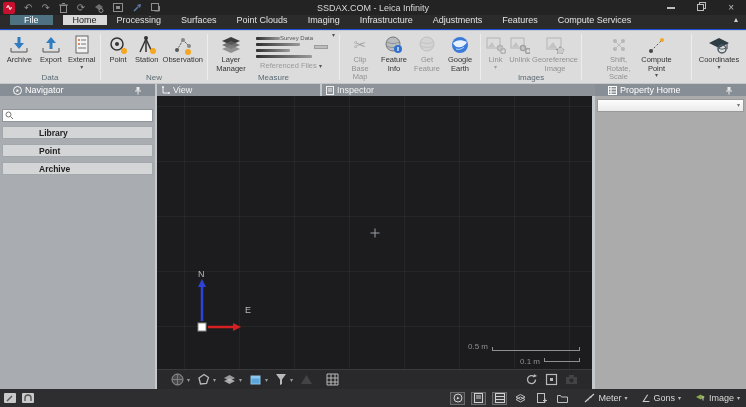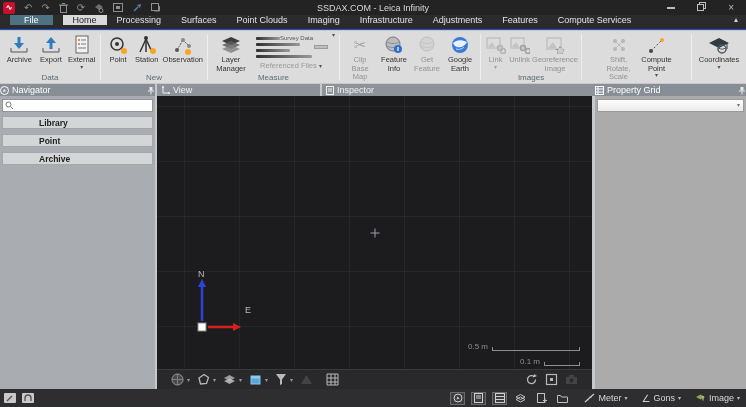--- a/index.html
+++ b/index.html
@@ -39,27 +39,27 @@
   .layers-col { display:flex; flex-direction:column; align-items:center; width:78px; padding-top:2px; }
   .layers-preview { width:74px; height:24px; position:relative; }
   .lp-bar { position:absolute; left:2px; height:3px; background:linear-gradient(90deg,#2f2f2f,#9a9a9a); border-radius:1px; }
   .lp-text { position:absolute; top:0; left:26px; font-size:6px; color:#555; white-space:nowrap; }
   .lp-slider { position:absolute; right:0; top:10px; width:14px; height:4px; background:#bdbdbd; border:1px solid #9c9c9c; }
   .reffiles { font-size:7.5px; color:#9a9a9a; margin-top:2px; white-space:nowrap; }
   .mini-caret-col { display:flex; align-items:flex-end; padding-bottom:8px; }
 
   
   .workspace { position:absolute; top:84px; left:0; width:746px; height:305px; }
-  .panel-header { height:12px; background:#878e95; display:flex; align-items:center; padding:0 0; gap:3px; }
+  .panel-header { height:12px; background:#878e95; display:flex; align-items:center; padding:0 13px; gap:3px; }
   .panel-header .ptitle { color:#fff; font-size:9px; flex:1; }
   .pin { display:flex; align-items:center; }
 
   
   .navigator { position:absolute; left:0; top:0; width:155px; height:305px; background:#a9adb2; }
-  .nav-body { padding:3px 2px; display:flex; flex-direction:column; }
+  .nav-body { padding:13px 2px; display:flex; flex-direction:column; }
   .searchbox { height:13px; background:#fff; border:1px solid #8f959a; display:flex; align-items:center; padding:0 2px; gap:2px; margin-bottom:4px; }
   .nav-section { height:13px; background:#d4d5d6; border:1px solid #a3a8ad; margin-bottom:5px; display:flex; align-items:center; }
   .nav-section span { font-size:8.5px; font-weight:bold; color:#222; padding-left:36px; }
 
   
   .central { position:absolute; left:157px; top:0; width:503px; height:305px; }
   .tabstrip { height:12px; display:flex; gap:2px; }
   .doc-tab { background:#8d9399; display:flex; align-items:center; gap:3px; padding:0 4px; }
   .doc-tab .ptitle { color:#f2f2f2; font-size:9px; }
   .doc-tab.viewtab { width:163px; }
@@ -67,21 +67,21 @@
   .canvas { position:absolute; top:12px; left:0; width:435px; height:273px; background:#1c1c1e;
     background-image:linear-gradient(rgba(255,255,255,.045) 1px, transparent 1px),linear-gradient(90deg, rgba(255,255,255,.045) 1px, transparent 1px);
     background-size:55px 55px; background-position:27px 10px; overflow:hidden; }
   .crosshair { position:absolute; left:50%; top:50%; width:9px; height:9px; transform:translate(-50%,-50%); }
   .crosshair::before { content:""; position:absolute; left:4px; top:0; width:1px; height:9px; background:#9aa0a6; }
   .crosshair::after { content:""; position:absolute; top:4px; left:0; width:9px; height:1px; background:#9aa0a6; }
   .axis { position:absolute; left:34px; bottom:26px; width:62px; height:74px; }
   .axis .nlabel { position:absolute; top:0; left:7px; color:#b9b9b9; font-size:9px; }
   .axis .elabel { position:absolute; top:36px; right:2px; color:#b9b9b9; font-size:9px; }
   .scale-major { position:absolute; right:12px; bottom:18px; display:flex; align-items:flex-end; gap:4px; }
-  .scale-minor { position:absolute; right:12px; bottom:3px; display:flex; align-items:flex-end; gap:4px; }
+  .scale-minor { position:absolute; right:12px; bottom:3px; display:flex; align-items:flex-start; gap:4px; }
   .scale-label { color:#8f8f8f; font-size:8px; line-height:8px; }
   .bracket { height:4px; border-left:1px solid #8f8f8f; border-right:1px solid #8f8f8f; border-bottom:1px solid #8f8f8f; }
   .bracket.major { width:88px; }
   .bracket.minor { width:36px; }
 
   
   .viewtoolbar { position:absolute; bottom:0; left:0; width:435px; height:20px; background:#29292b; border-top:1px solid #3a3a3c; display:flex; align-items:center; padding:0 14px; gap:7px; }
   .tbtn { display:flex; align-items:center; gap:3px; }
   .tb-caret { color:#9a9a9a; font-size:6px; }
   .tb-spacer { flex:1; }
@@ -586,21 +586,21 @@
     <div class="propgrid">
       <div class="panel-header">
         <span>
           <svg width="9" height="9" viewBox="0 0 9 9">
               <rect x="0.5" y="0.5" width="8" height="8" fill="none" stroke="#fff"></rect>
               <line x1="0.5" y1="3" x2="8.5" y2="3" stroke="#fff"></line>
               <line x1="0.5" y1="6" x2="8.5" y2="6" stroke="#fff"></line>
               <line x1="3" y1="0.5" x2="3" y2="8.5" stroke="#fff"></line>
             </svg>
         </span>
-        <span class="ptitle">Property Grid</span>
+        <span class="ptitle">Property Home</span>
         <span class="pin">
           <svg width="8" height="9" viewBox="0 0 8 9">
               <rect x="2.5" y="1" width="3" height="3.5" fill="#e9e9e9"></rect>
               <rect x="1" y="4.5" width="6" height="1" fill="#e9e9e9"></rect>
               <line x1="4" y1="5.5" x2="4" y2="8.5" stroke="#e9e9e9"></line>
             </svg>
         </span>
       </div>
       <div class="pg-combo">
         <span class="caret">▾</span>

